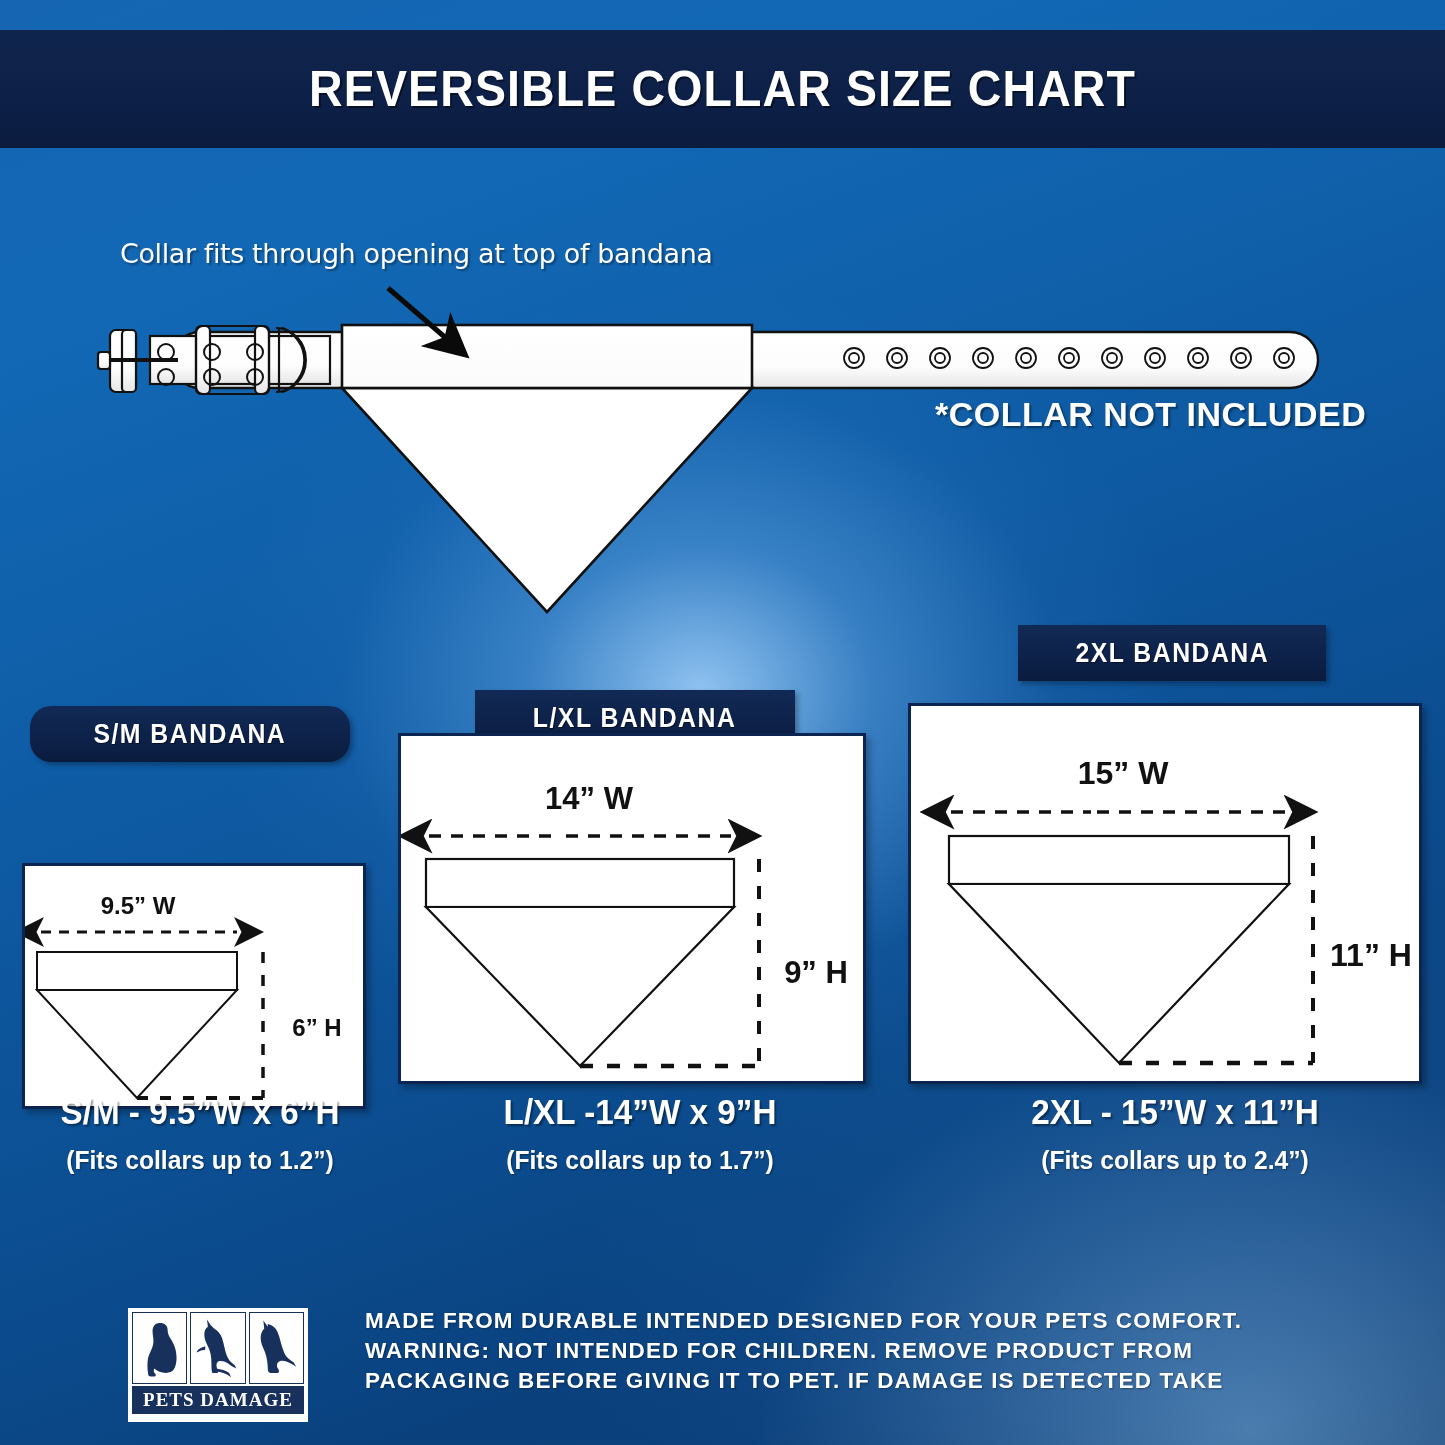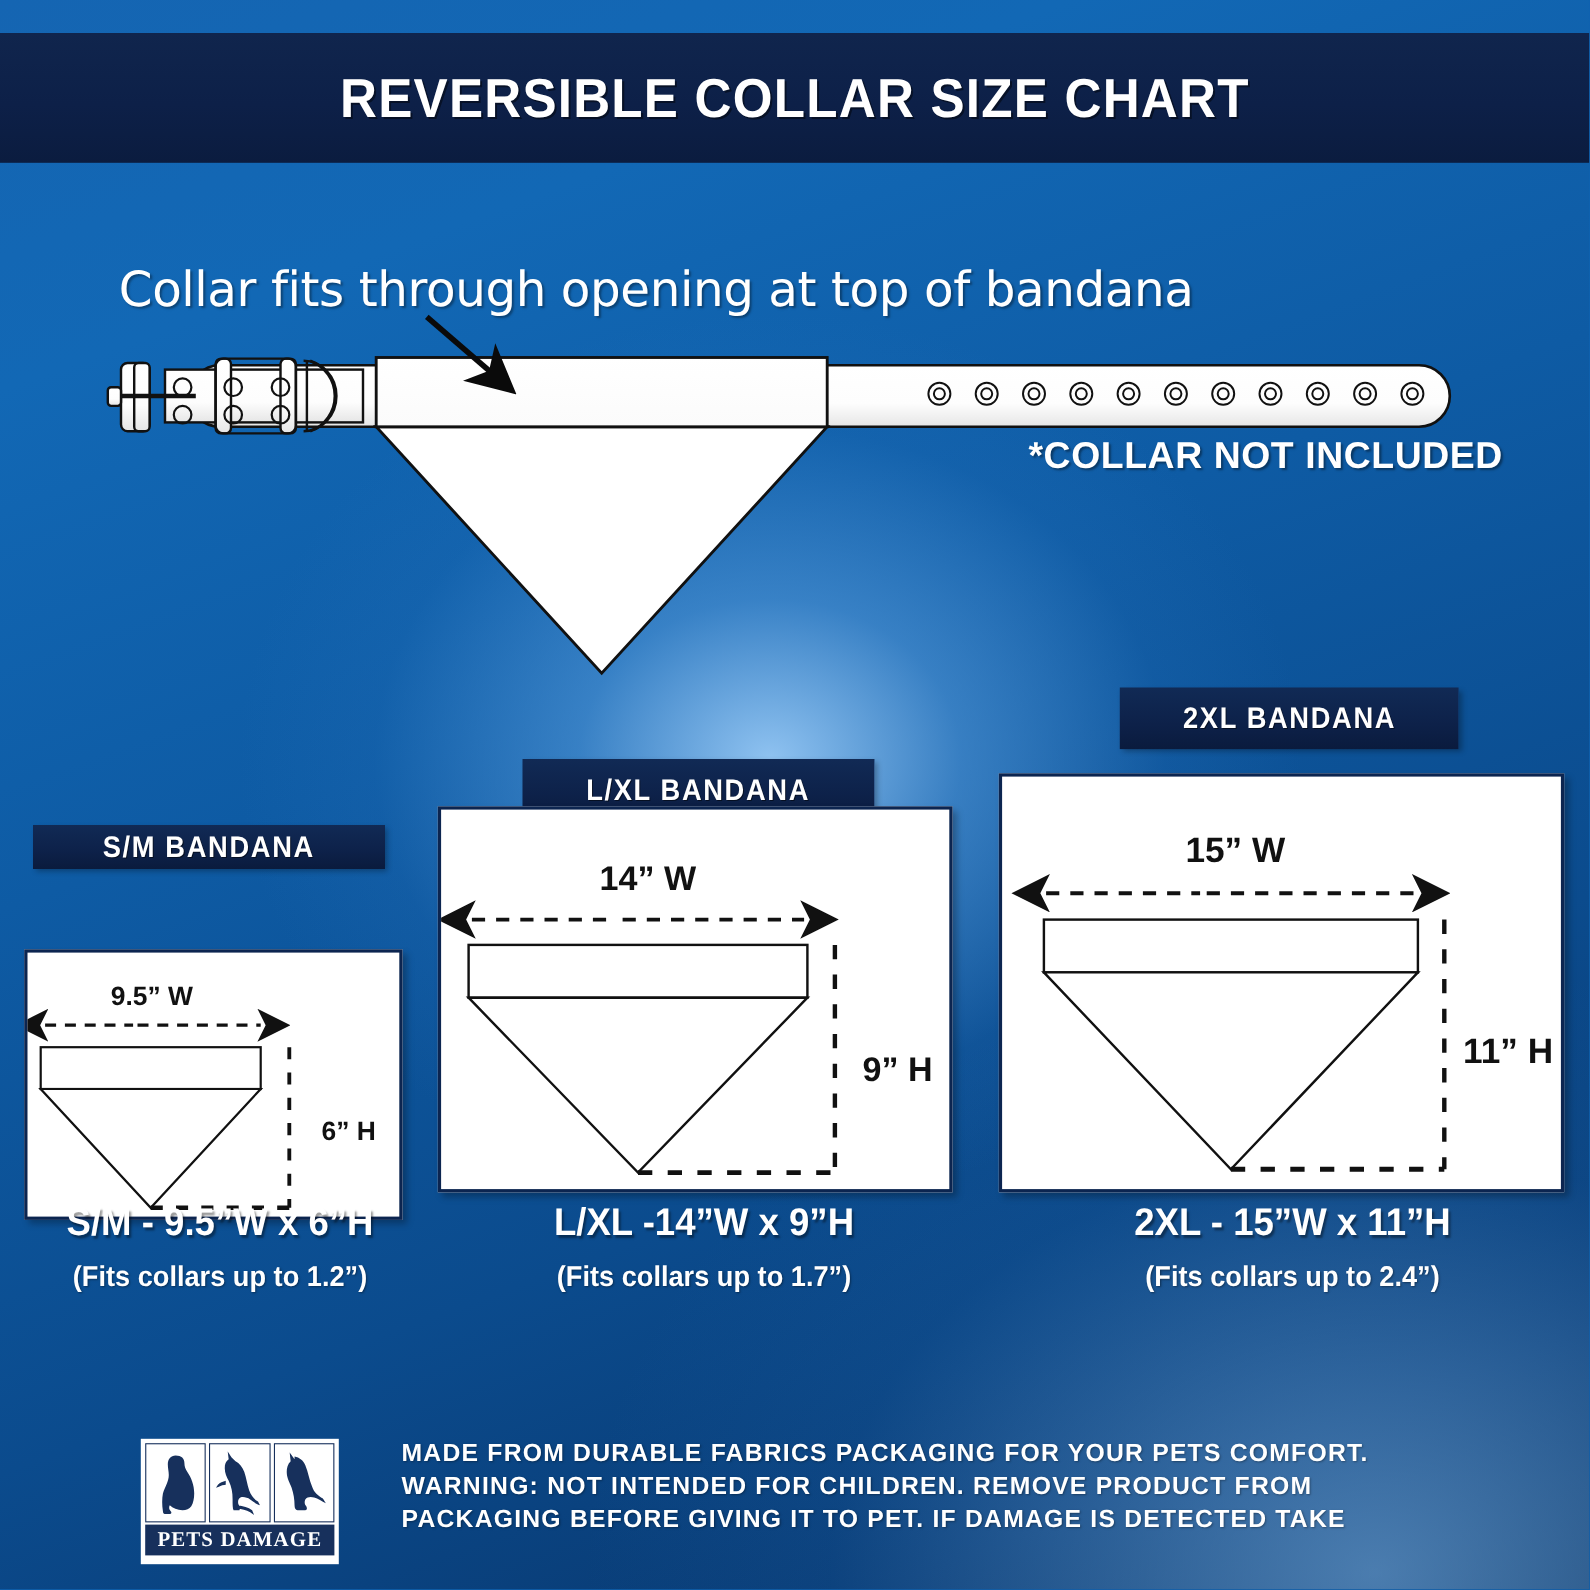--- a/index.html
+++ b/index.html
@@ -23,22 +23,22 @@
   }
   #page-title{
     color:#ffffff;font-size:50px;font-weight:700;letter-spacing:1.2px;
     font-family:"Liberation Sans Narrow","Liberation Sans",sans-serif;
     transform:scaleX(0.93);
     text-shadow:2px 2px 0 rgba(0,0,0,0.45);
     white-space:nowrap;
   }
   
   #callout{
-    position:absolute;left:108px;top:238px;width:1060px;
-    color:#ffffff;font-size:44px;letter-spacing:-0.4px;
+    position:absolute;left:120px;top:238px;width:1060px;
+    color:#ffffff;font-size:27px;letter-spacing:-0.4px;
     font-family:"DejaVu Sans",sans-serif;font-weight:400;
     text-shadow:2px 2px 2px rgba(0,0,0,0.35);
     white-space:nowrap;
   }
   #collar-not-included{
     position:absolute;left:935px;top:395px;
     color:#ffffff;font-size:34px;font-weight:700;letter-spacing:0.5px;
     font-family:"Liberation Sans",sans-serif;
     text-shadow:2px 2px 2px rgba(0,0,0,0.4);
     white-space:nowrap;
@@ -52,21 +52,21 @@
     display:flex;align-items:center;justify-content:center;
     box-shadow:3px 3px 5px rgba(0,0,0,0.3);
   }
   .size-header span{
     color:#ffffff;font-size:27px;font-weight:700;letter-spacing:1.6px;
     font-family:"Liberation Sans Narrow","Liberation Sans",sans-serif;
     transform:scaleX(0.92);
     text-shadow:1px 1px 0 rgba(0,0,0,0.5);
     white-space:nowrap;
   }
-  #hdr-sm{left:30px;top:750px;width:320px;height:40px;}
+  #hdr-sm{left:30px;top:706px;width:320px;height:56px;border-radius:21px;}
   #hdr-lxl{left:475px;top:658px;width:320px;height:56px;margin-top:32px;}
   #hdr-2xl{left:1018px;top:625px;width:308px;height:56px;}
   
   .panel{
     position:absolute;background:#ffffff;
     border:3px solid #0c2550;
     box-shadow:4px 4px 6px rgba(0,0,0,0.28);
   }
   #panel-sm{left:22px;top:838px;width:338px;height:240px;margin-top:25px;}
   #panel-lxl{left:398px;top:733px;width:462px;height:345px;}
@@ -333,18 +333,18 @@
           <path fill="#17305c" d="M20 12l-5-7 1 9c-3 3-4 7-4 11 0 6 3 11 5 16 2 6 3 12 3 18 0 3 1 5 3 5h8c2 0 2-2 1-4-2-2-2-5-1-7 2-3 6-3 9-2 4 1 8 4 12 6l-3-5c-5-3-9-6-11-12-3-7-4-15-7-22-2-5-6-8-11-9l0 3z"></path>
         </svg>
       </div>
     </div>
     <div id="logo-name">
       <span>PETS DAMAGE</span>
     </div>
   </div>
 
   <div id="disclaimer">
-    <div>MADE FROM DURABLE FABRICS PACKAGING FOR YOUR PETS COMFORT.</div>
+    <div>MADE FROM DURABLE INTENDED DESIGNED FOR YOUR PETS COMFORT.</div>
     <div>WARNING:  NOT  INTENDED  FOR  CHILDREN. REMOVE PRODUCT FROM</div>
     <div>PACKAGING BEFORE GIVING IT TO PET.  IF DAMAGE IS DETECTED TAKE</div>
   </div>
 
 </div>
 
 </body></html>

